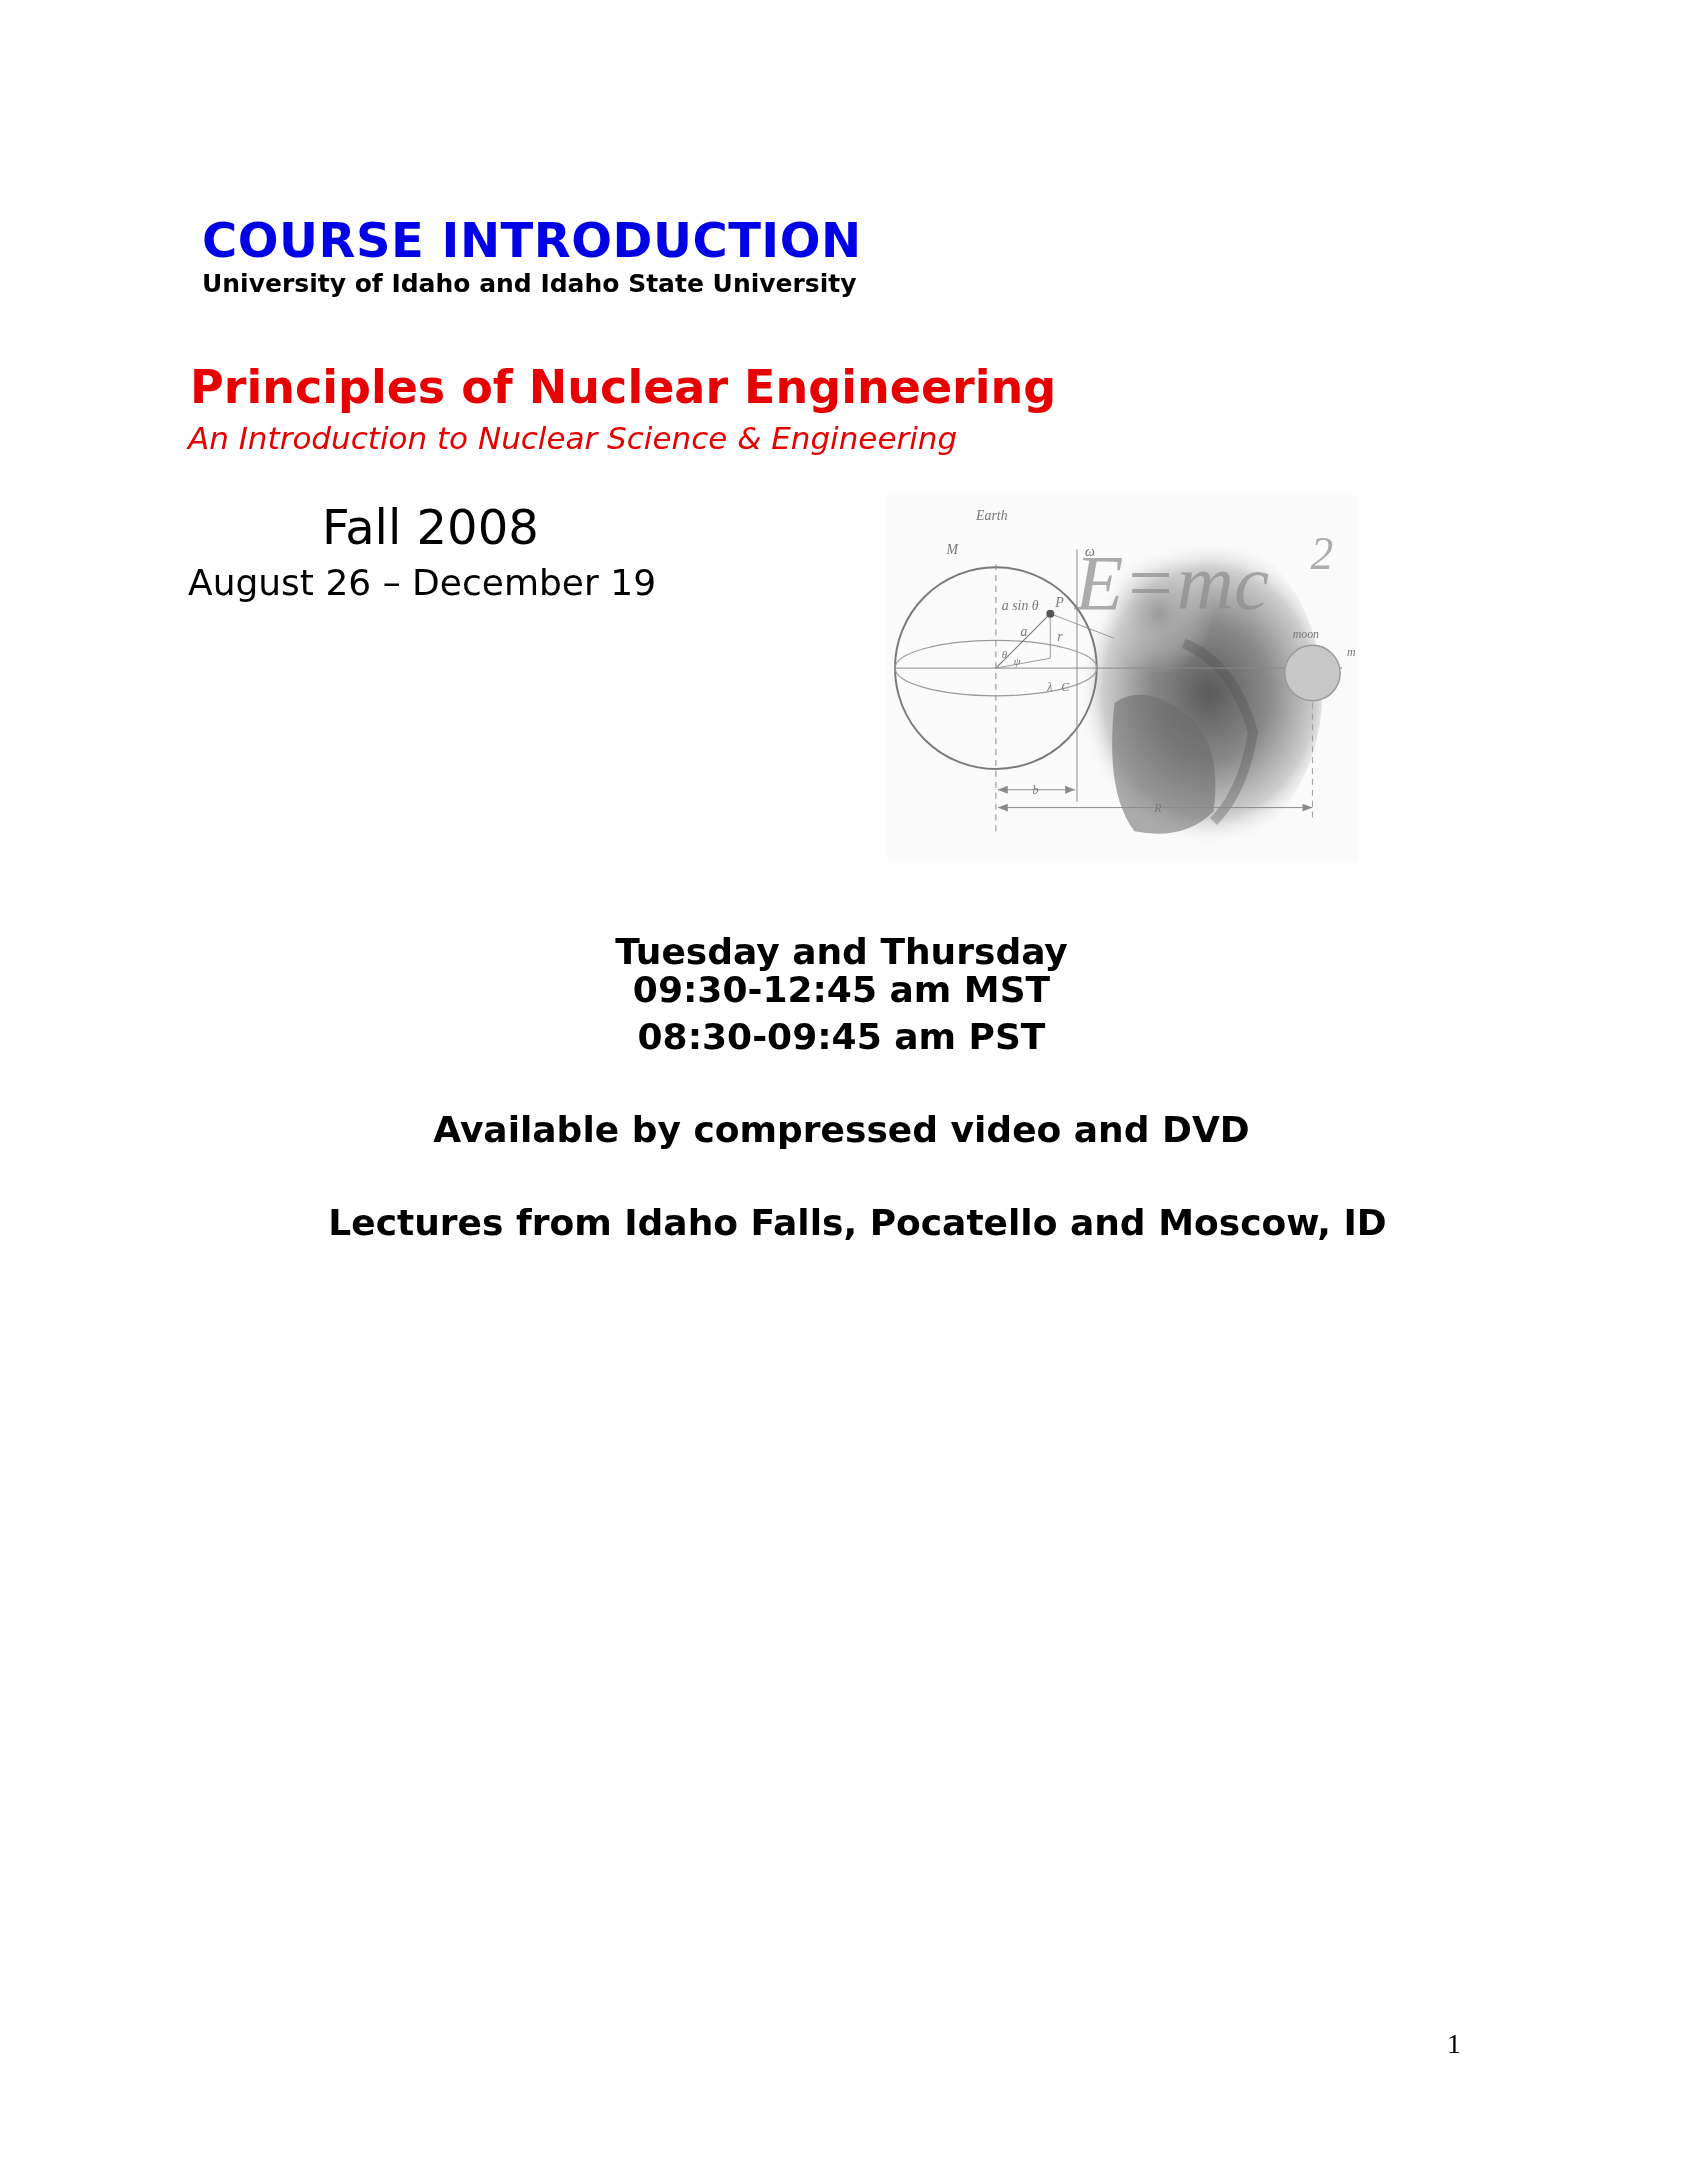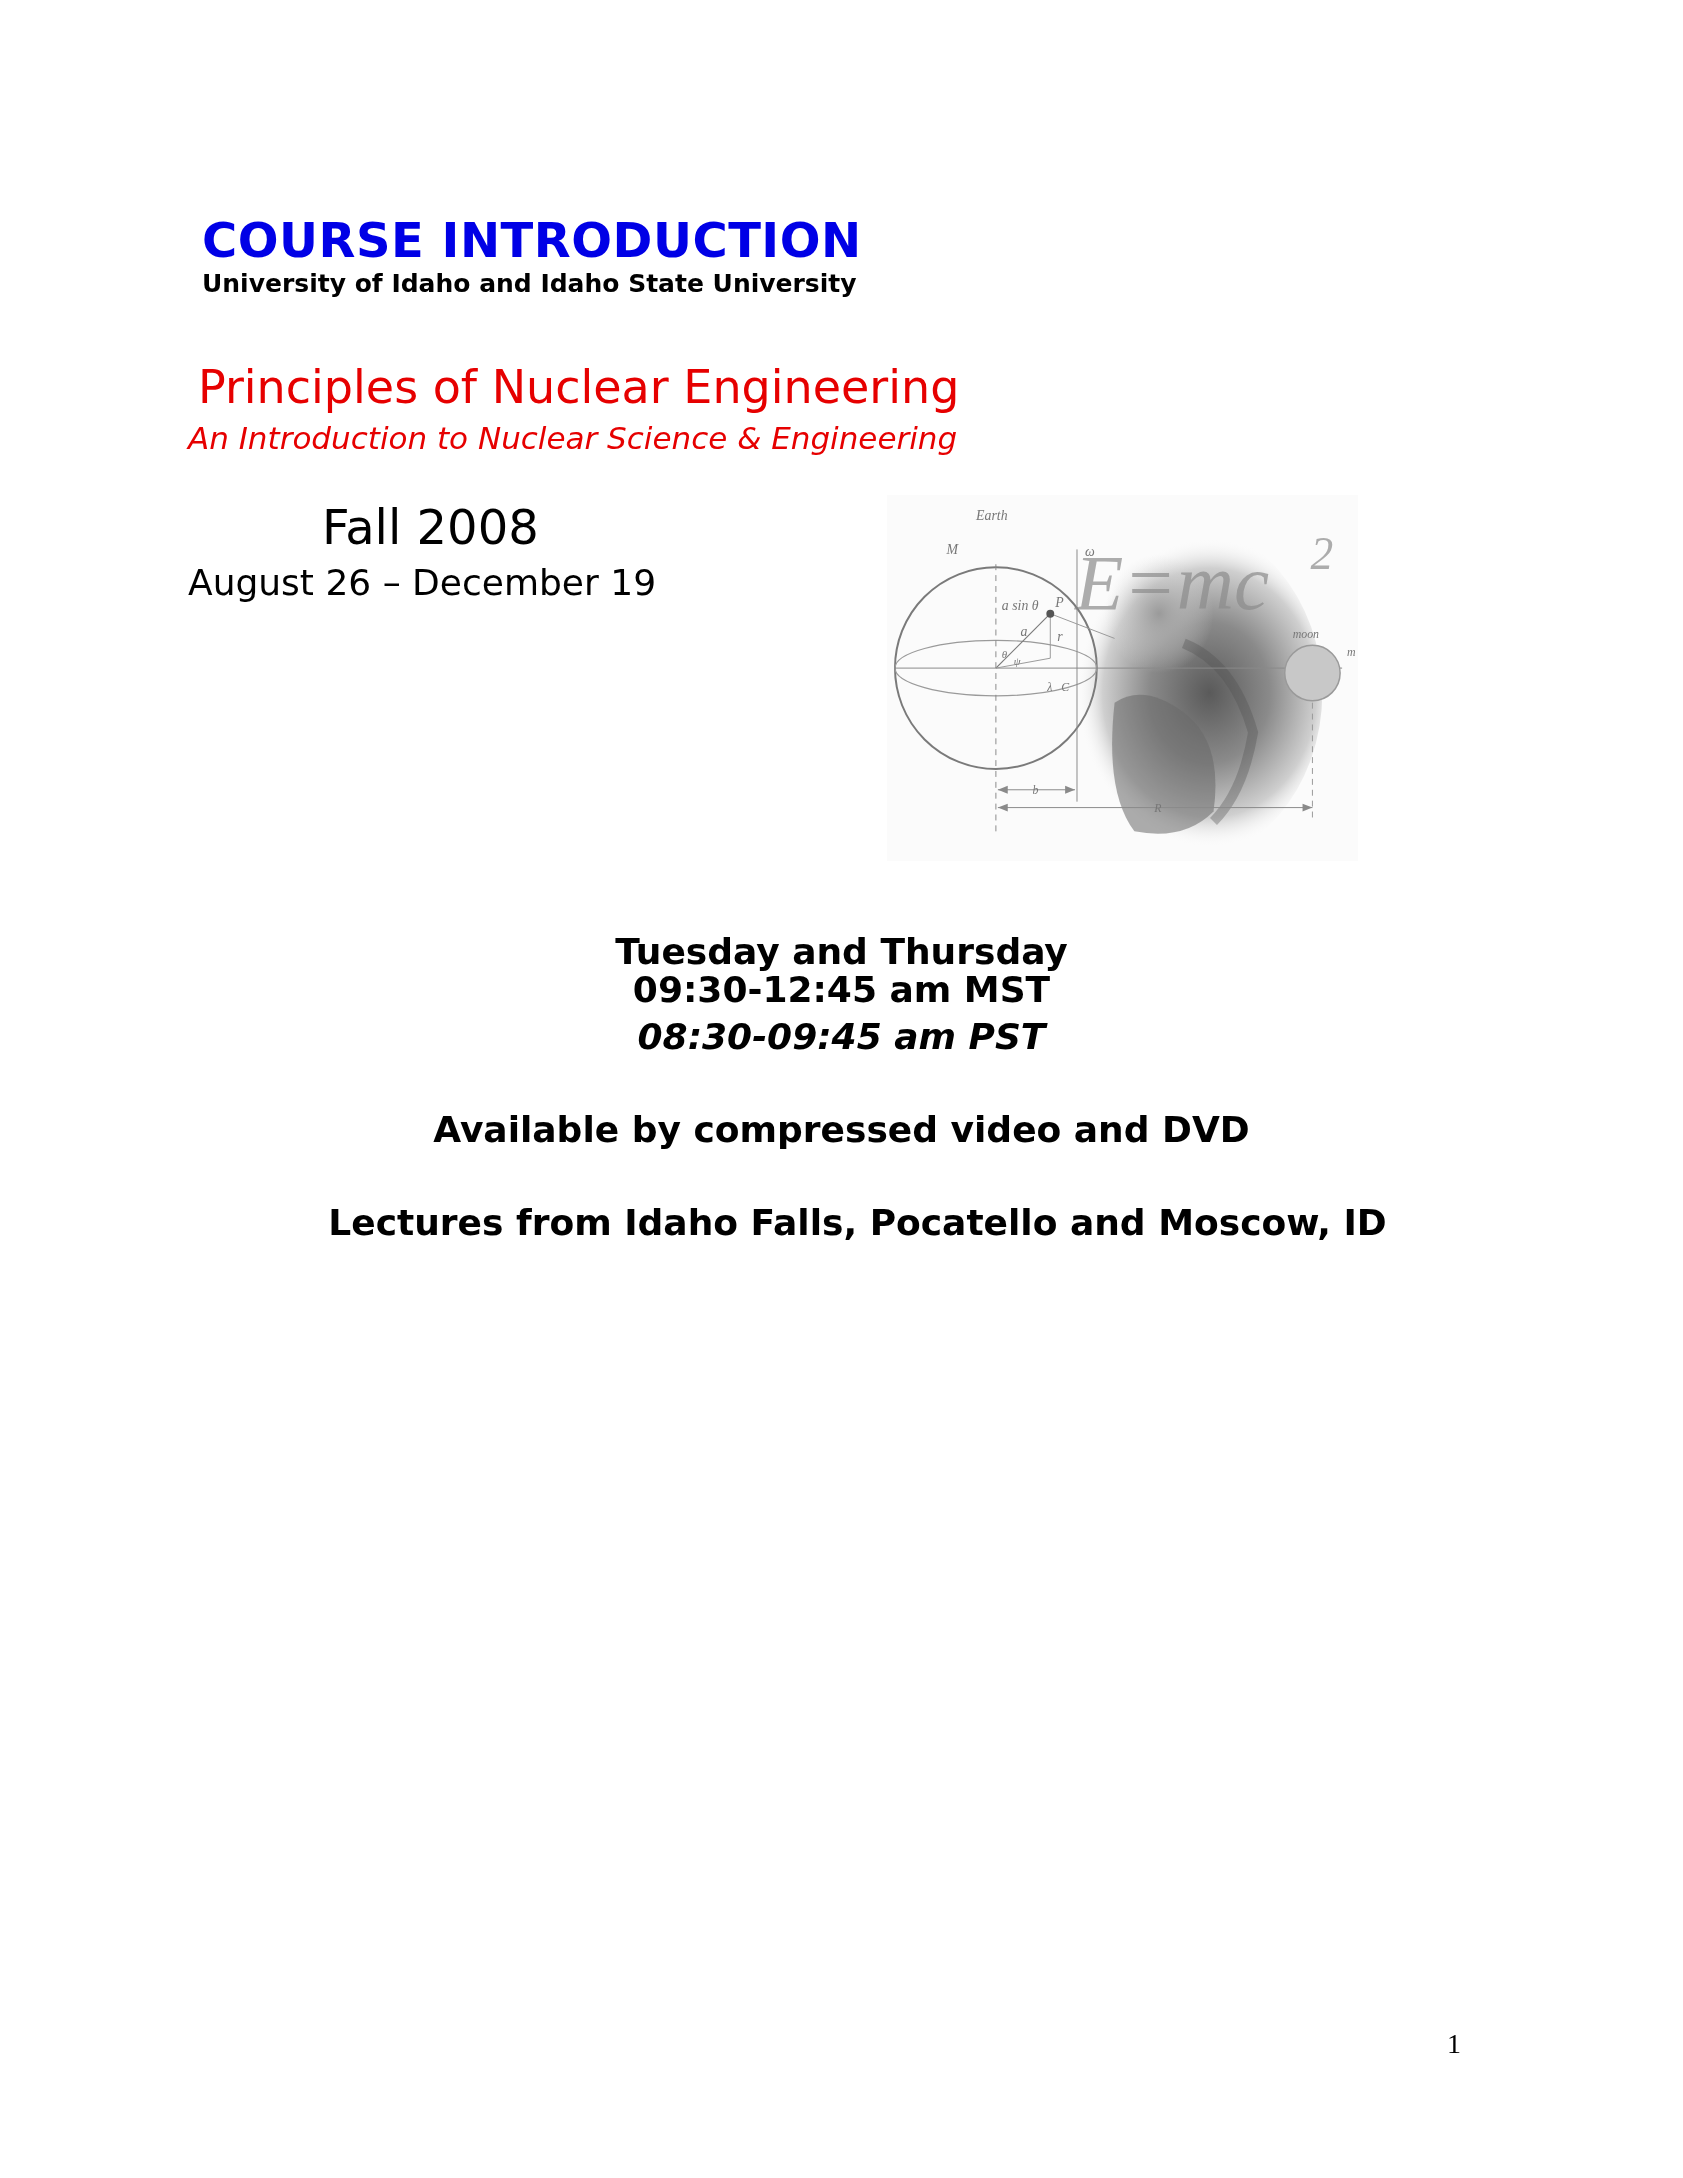--- a/index.html
+++ b/index.html
@@ -1,28 +1,28 @@
 <!DOCTYPE html>
 <html><head>
 <meta charset="utf-8">
 <style>
   html, body { margin:0; padding:0; background:#ffffff; }
   body { width:1683px; height:2178px; position:relative; overflow:hidden; font-family:"DejaVu Sans", sans-serif; color:#000; }
   .abs { position:absolute; white-space:nowrap; }
   #title { left:202px; top:212px; font-size:48px; font-weight:bold; color:#0000e6; letter-spacing:0.5px; }
   #subtitle { left:202px; top:269px; font-size:25px; font-weight:bold; color:#000; }
-  #course-name { left:190px; top:360px; font-size:46px; font-weight:normal; color:#e60000;margin-left:8px; }
+  #course-name { left:190px; top:360px; font-size:46px; font-weight:bold; color:#e60000; }
   #course-tagline { left:188px; top:420px; font-size:31px; font-weight:normal; font-style:italic; color:#e60000; }
   #term { left:322px; top:499px; font-size:48px; }
   #dates { left:188px; top:562px; font-size:36px; }
   #figure { left:887px; top:495px; width:471px; height:366px; }
   .center-line { left:0; width:1683px; text-align:center; font-size:36px; font-weight:bold; }
   #days { top:923px; left:0;margin-top:8px; }
   #time-mst { top:969px; left:0; }
-  #time-pst { top:1016px; left:0;font-style:italic; }
+  #time-pst { top:1016px; left:0; }
   #availability { top:1109px; left:0; }
   #locations { top:1202px; left:16px; }
   #page-number { left:1447px; top:2028px; font-family:"Liberation Serif", serif; font-size:28px; }
 </style>
 </head>
 <body>
 
 <div class="abs" id="title">COURSE INTRODUCTION</div>
 <div class="abs" id="subtitle">University of Idaho and Idaho State University</div>
 

